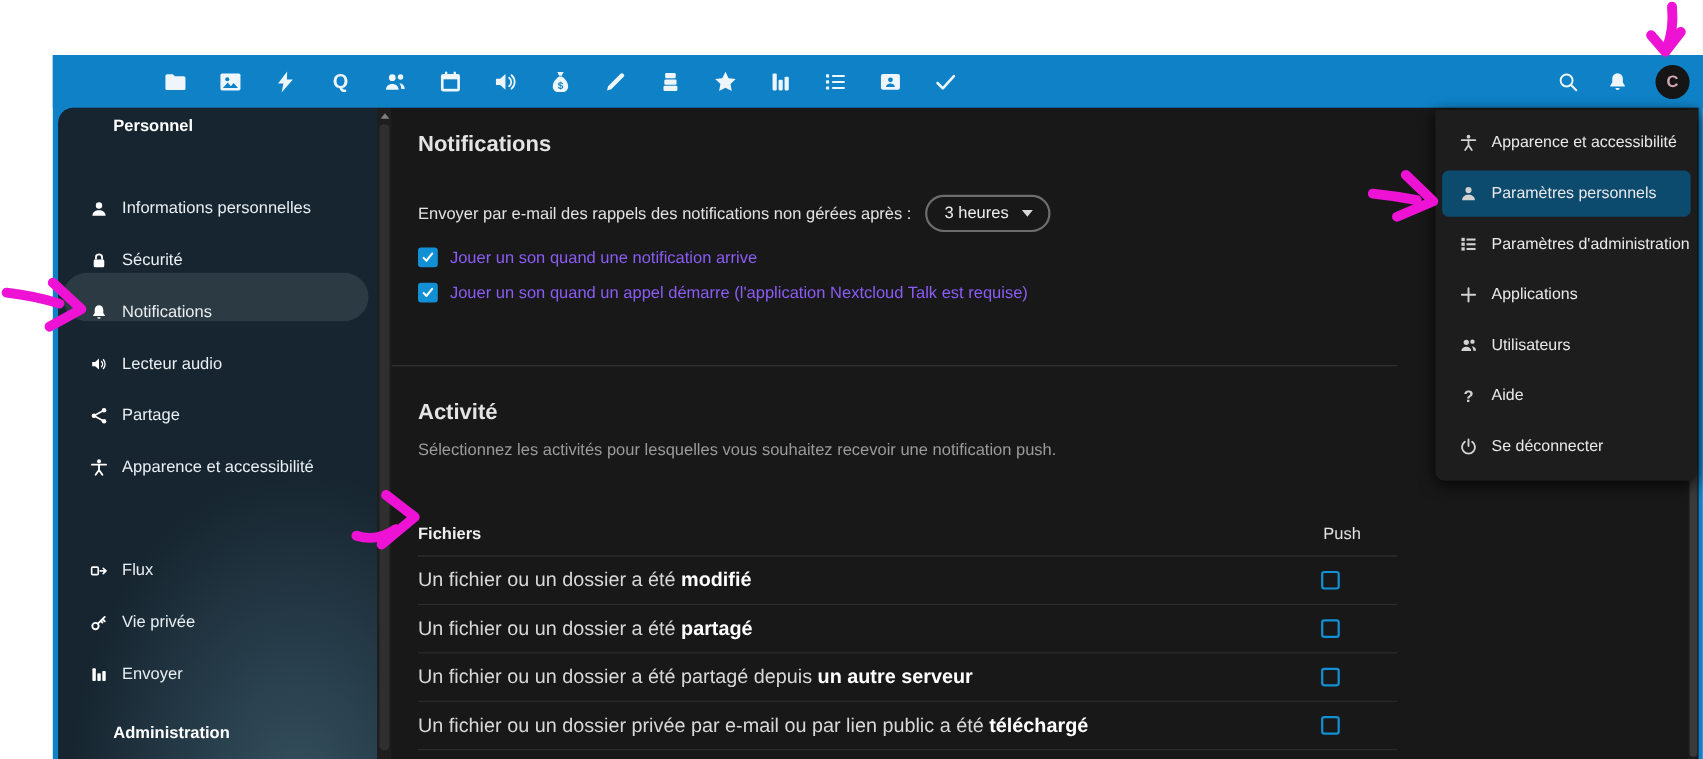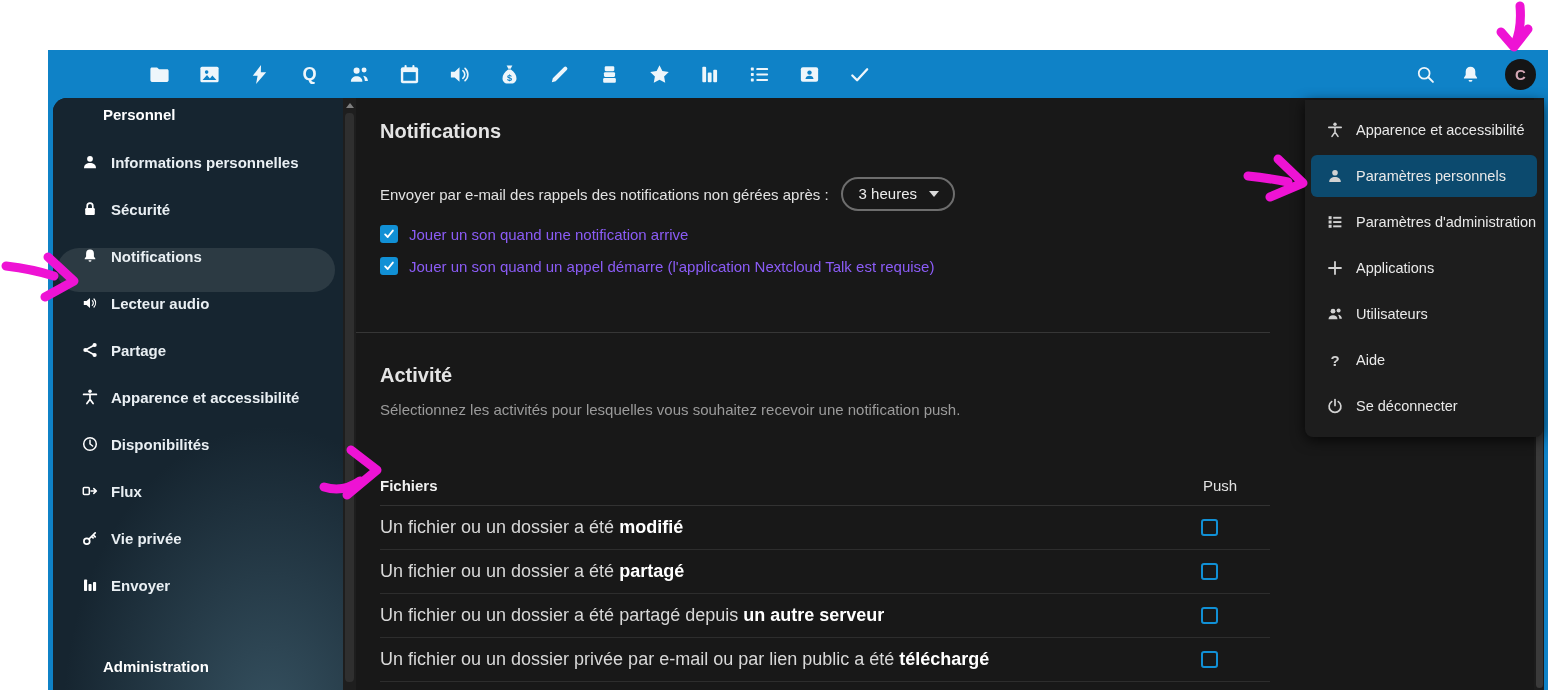--- a/index.html
+++ b/index.html
@@ -24,21 +24,21 @@
   .avatar{width:31px;height:31px;border-radius:50%;background:#151515;color:#d4a7b4;
     display:flex;align-items:center;justify-content:center;font-size:15px;font-weight:bold;cursor:pointer;}
   
   .content{position:absolute;top:48px;left:5px;right:4px;bottom:0;background:var(--content-bg);
     border-top-left-radius:14px;overflow:hidden;}
   
   .sidebar{position:absolute;left:0;top:0;bottom:0;width:290px;
     background:radial-gradient(130% 90% at 75% 105%, #35505f 0%, rgba(53,80,95,0) 55%), var(--sidebar-bg);}
   .sb-heading{position:absolute;left:50px;color:#fff;font-size:15px;font-weight:bold;white-space:nowrap;}
   .nav-item{position:absolute;left:4px;right:8px;height:44px;border-radius:22px;display:flex;
-    align-items:flex-start;padding-left:25px;gap:13px;cursor:pointer;font-weight:bold;}
+    align-items:flex-end;padding-left:25px;gap:13px;cursor:pointer;}
   .nav-item.selected{background:#2c3a43;}
   .nav-item svg{width:16px;height:16px;fill:#fff;flex:0 0 auto;}
   .nav-item .nlabel{color:#e9eff3;font-size:15px;white-space:nowrap;}
   
   .nav-sb{position:absolute;left:290px;top:0;bottom:0;width:13px;background:#1e1e1e;}
   .nav-sb .up{position:absolute;left:2.5px;top:5px;width:0;height:0;
     border-left:4px solid transparent;border-right:4px solid transparent;border-bottom:5px solid #7f7f7f;}
   .nav-sb .thumb{position:absolute;left:2px;right:2px;top:15px;bottom:8px;background:#2f2f2f;border-radius:4px;}
   
   .main{position:absolute;left:303px;right:0;top:0;bottom:0;background:var(--content-bg);}
@@ -246,27 +246,20 @@
             <path d="M3.4 8l9.2-5M3.4 8l9.2 5" stroke="#fff" stroke-width="1.5" fill="none"></path>
           </svg>
         <span class="nlabel">Partage</span>
       </div>
       <div class="nav-item" style="top:291px">
         <svg viewBox="0 0 16 16">
             <circle cx="8" cy="2.3" r="1.8"></circle>
             <path d="M1.6 5.4h12.8M8 5.2v5M8 10.2l-3.1 4.4M8 10.2l3.1 4.4" stroke="#fff" stroke-width="1.7" fill="none" stroke-linecap="round"></path>
           </svg>
         <span class="nlabel">Apparence et accessibilité</span>
-      </div>
-      <div class="nav-item" style="top:338px">
-        <svg viewBox="0 0 16 16">
-            <circle cx="8" cy="8" r="6.3" fill="none" stroke="#fff" stroke-width="1.5"></circle>
-            <path d="M8 4.2V8l2.6 2" fill="none" stroke="#fff" stroke-width="1.5" stroke-linecap="round"></path>
-          </svg>
-        <span class="nlabel">Disponibilités</span>
       </div>
       <div class="nav-item" style="top:385px">
         <svg viewBox="0 0 16 16">
             <rect x="1.3" y="4.6" width="6" height="6.8" rx="1" fill="none" stroke="#fff" stroke-width="1.5"></rect>
             <path d="M9 8h5.2M11.8 5.6L14.4 8l-2.6 2.4" fill="none" stroke="#fff" stroke-width="1.5" stroke-linecap="round" stroke-linejoin="round"></path>
           </svg>
         <span class="nlabel">Flux</span>
       </div>
       <div class="nav-item" style="top:432px">
         <svg viewBox="0 0 16 16">

